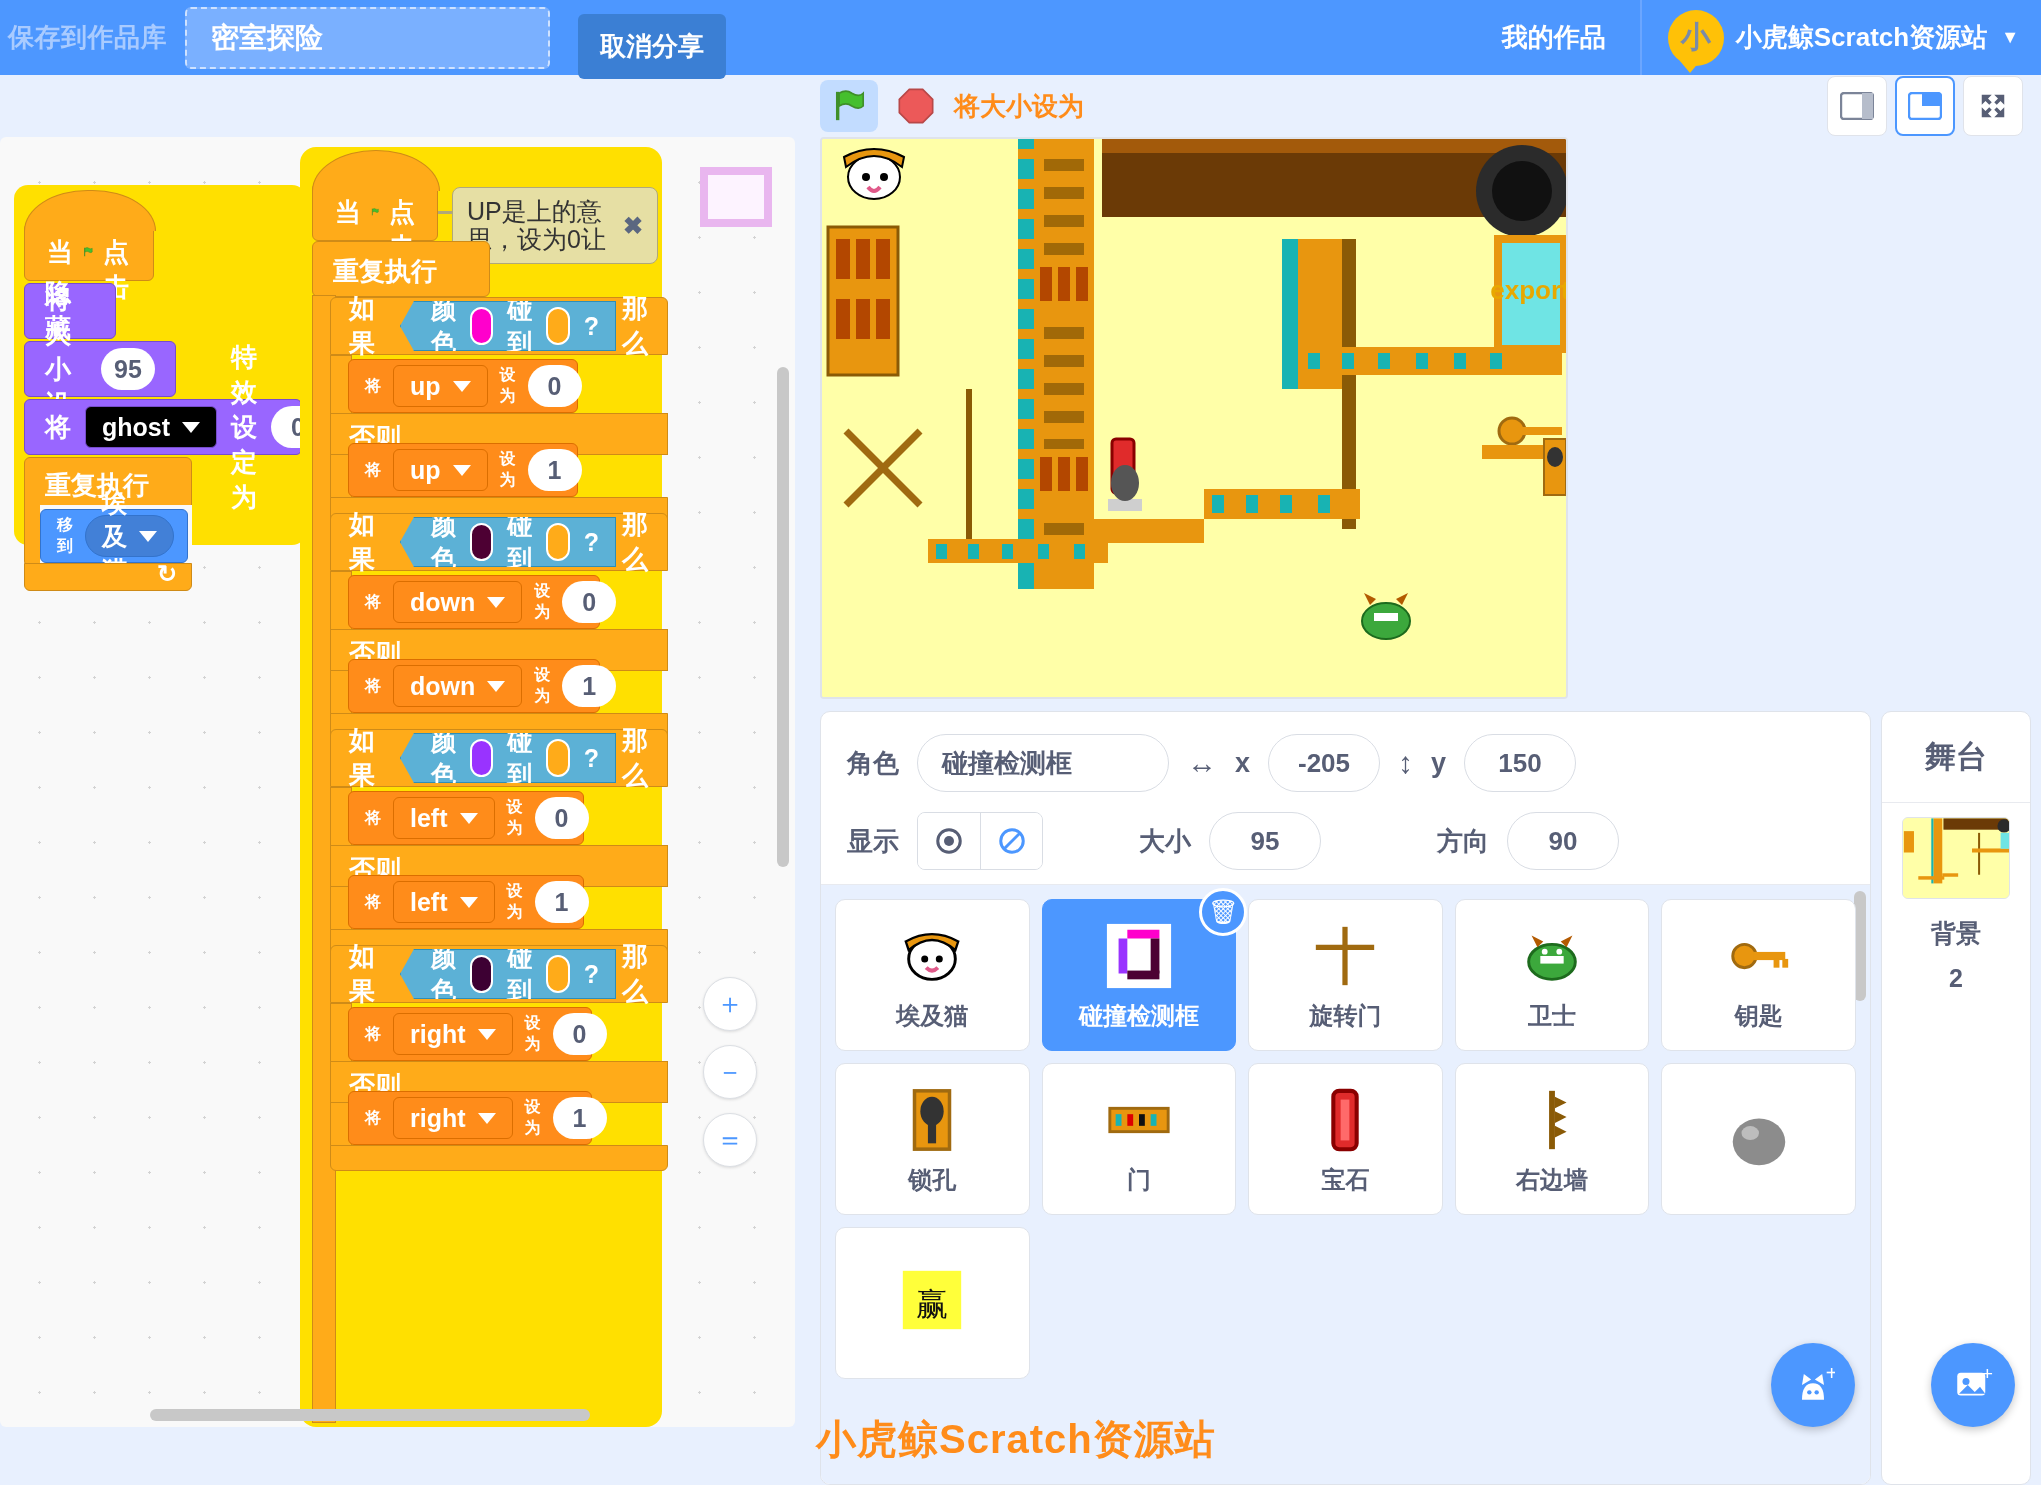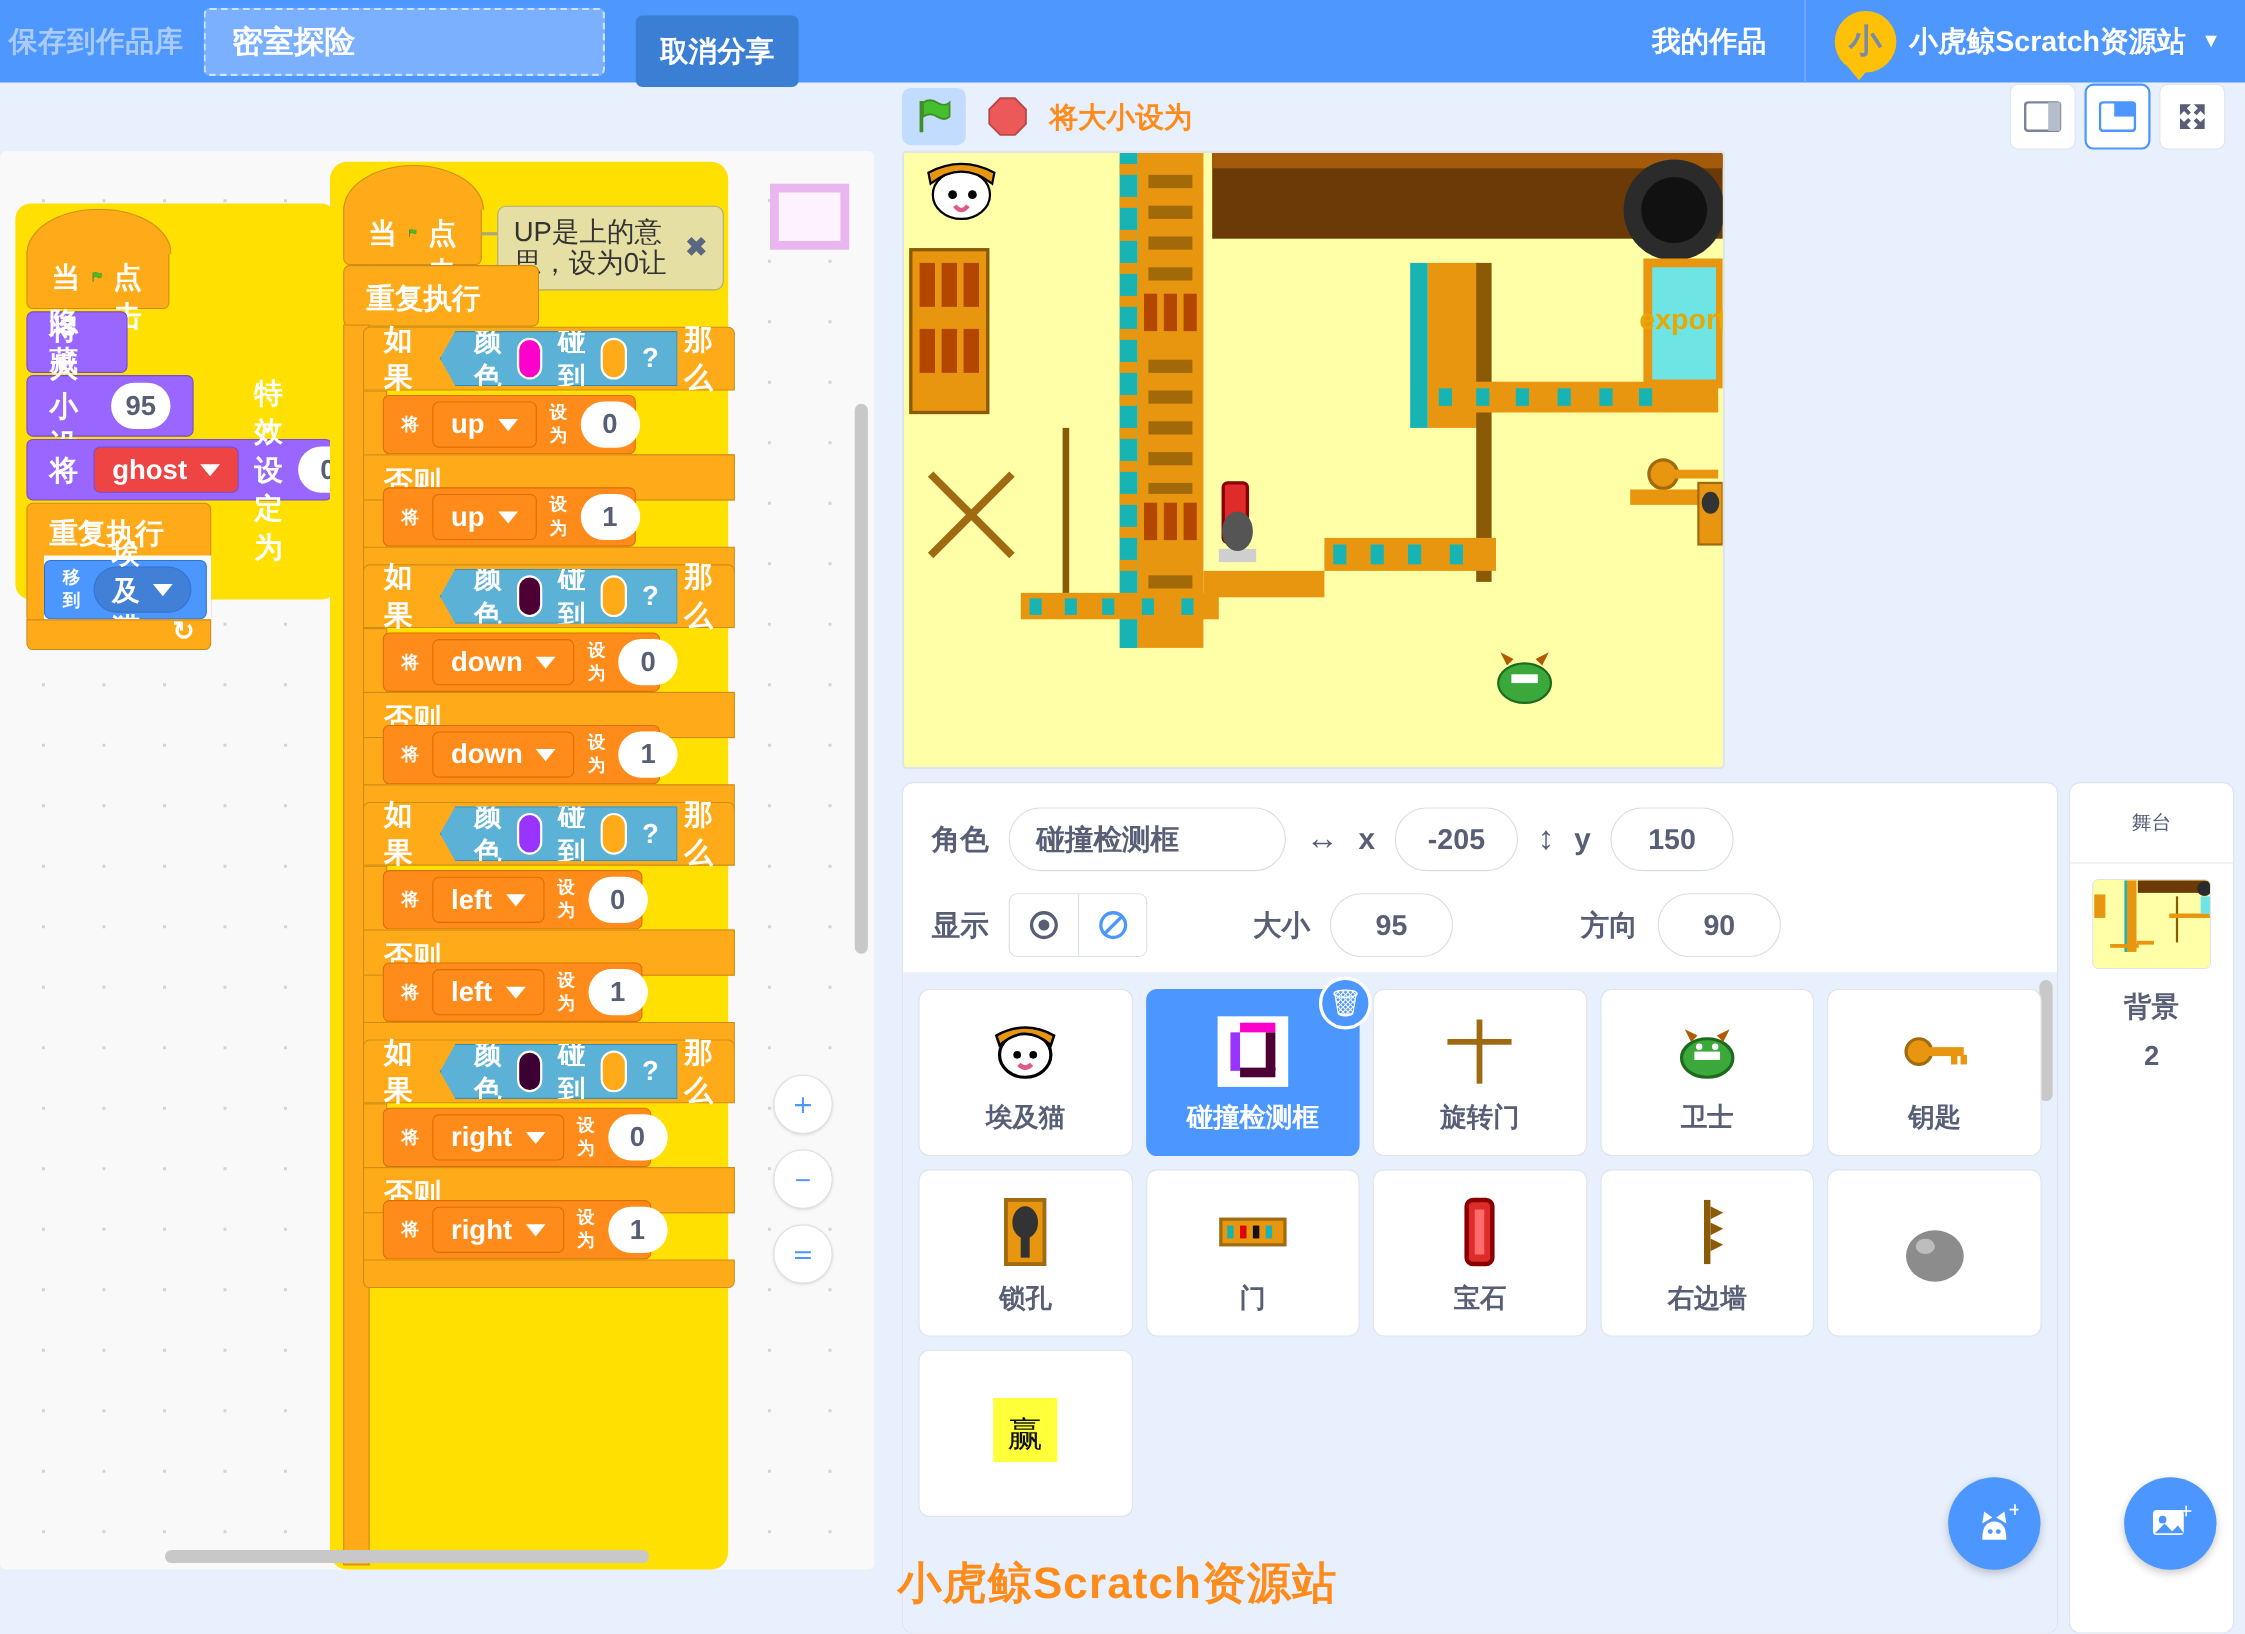--- a/index.html
+++ b/index.html
@@ -84,21 +84,21 @@
 
   .oval-num {
     background:#fff; color:#575e75; border-radius:40px; min-width:54px; height:42px;
     display:inline-flex; align-items:center; justify-content:center;
     font-size:25px; padding:0 14px; font-weight:bold;
   }
   .dropdown {
     border-radius:6px; height:42px; display:inline-flex; align-items:center; gap:12px;
     padding:0 16px; font-size:25px; color:#fff;
   }
-  .dd-purple { background:#ef4444; border:1px solid #774dcb; }
+  .dd-purple { background:#000000; border:1px solid #774dcb; }
   .dd-orange { background:#ff8c1a; border:1px solid #db6e00; }
   .dd-blue   { background:#4280d7; border:1px solid #3373cc; }
   .dd-round  { border-radius:40px; }
   .caret-w { width:0;height:0;border-left:9px solid transparent;border-right:9px solid transparent;border-top:11px solid #fff; }
 
   .flag-glyph { display:inline-block; width:28px;height:28px; }
 
   
   .hexbool {
     background:#5cb1d6; border:1px solid #2e8eb8; height:50px;
@@ -197,21 +197,21 @@
     position:absolute; top:-12px; right:-12px; width:48px;height:48px;border-radius:50%;
     background:#4c97ff; border:3px solid #fff; display:flex; align-items:center; justify-content:center;
     color:#fff; font-size:24px;
   }
   .sp-scroll { position:absolute; right:4px; top:6px; width:12px; height:110px; background:#c8c8c8; border-radius:6px; }
 
   .stage-panel {
     width: 150px; background:#fff; border:1px solid #dfe3ea; border-radius:10px;
     display:flex; flex-direction:column; align-items:center;
   }
-  .stage-panel-title { font-size:18px; font-weight:normal; color:#575e75; padding: 24px 0; }
+  .stage-panel-title { font-size:31px; font-weight:bold; color:#575e75; padding: 24px 0; }
   .sp-sep { width:100%; height:1px; background:#e8eaef; }
   .stage-thumb {
     width: 108px; height: 82px; margin-top: 14px; border:1px solid #dfe3ea; border-radius:6px;
     background:#ffffa8; overflow:hidden; position:relative;
   }
   .stage-sub { font-size:25px; color:#575e75; font-weight:bold; margin-top:18px; }
   .stage-count { font-size:25px; color:#575e75; font-weight:bold; margin-top:14px; }
 
   .fab {
     position:absolute; width:84px;height:84px;border-radius:50%; background:#4c97ff;

